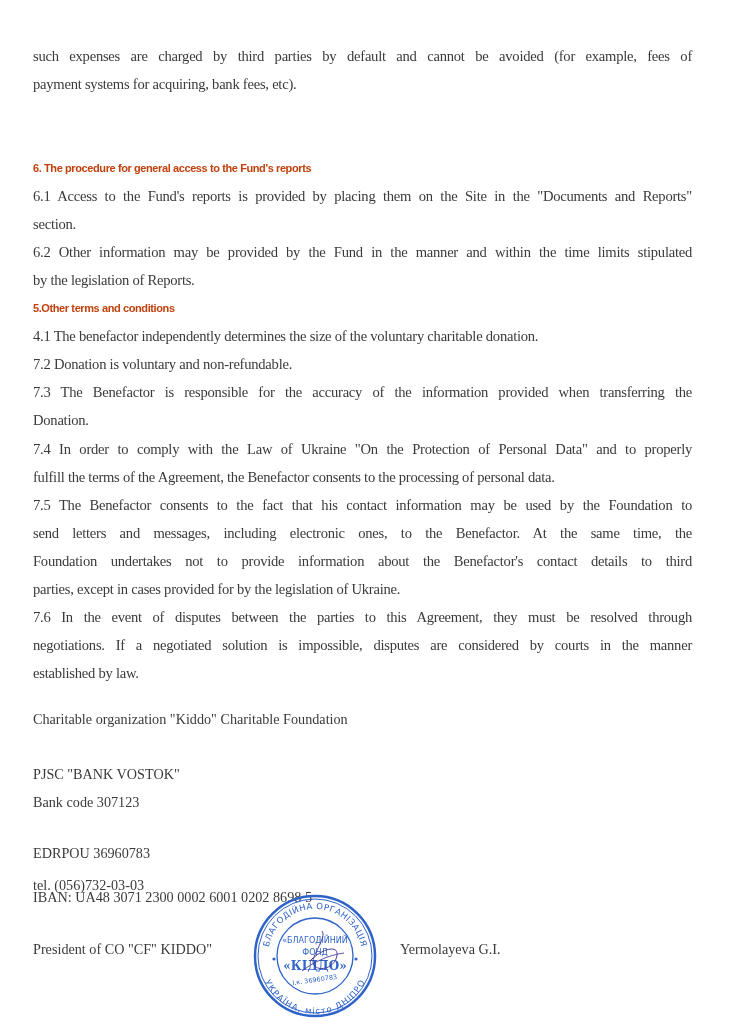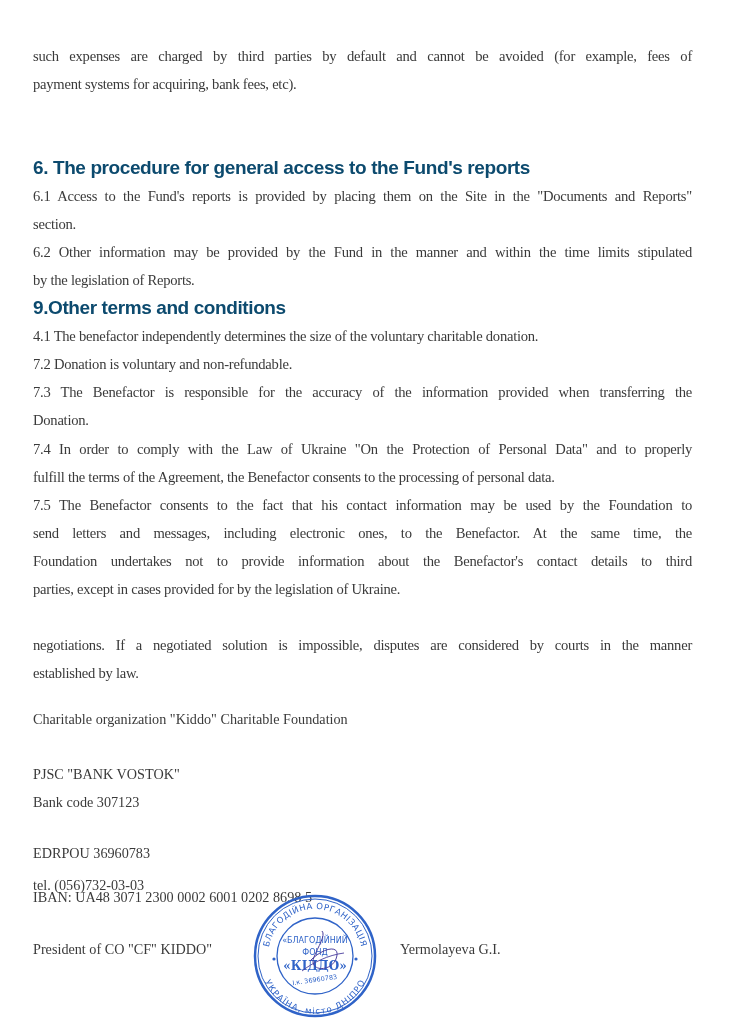--- a/index.html
+++ b/index.html
@@ -3,49 +3,50 @@
   <meta charset="utf-8">
   <style>
     html, body { margin: 0; padding: 0; background: #ffffff; }
     body { width: 737px; height: 1024px; position: relative; overflow: hidden;
       font-family: "Liberation Serif", "DejaVu Serif", serif; color: #3a3a3a; }
     .page { position: absolute; left: 0; top: 0; width: 737px; height: 1024px; }
     .line { position: absolute; left: 33px; width: 659px; font-size: 14.6px; line-height: 18px;
       white-space: nowrap; letter-spacing: -0.25px; }
     .justify { text-align: justify; text-align-last: justify; }
     .heading { font-family: "Liberation Sans", "DejaVu Sans", sans-serif; font-weight: bold;
-      font-size: 19px; color: #0c4a6e; letter-spacing: -0.4px; }
+      font-size: 11px; color: #c2410c; letter-spacing: -0.4px; }
     .contact { position: absolute; left: 33px; font-size: 14.2px; line-height: 18px; white-space: nowrap; color: #3a3a3a; }
     .stamp { position: absolute; left: 252px; top: 893px; width: 126px; height: 126px; }
   </style>
 </head>
 <body>
 
 <div class="page">
 
   <div class="line" style="top:75px">payment systems for acquiring, bank fees, etc).</div>
   <div class="line justify" style="top:47px">such expenses are charged by third parties by default and cannot be avoided (for example, fees of</div>
 
   <div class="line heading" style="top:159px">6. The procedure for general access to the Fund's reports</div>
   <div class="line justify" style="top:187px">6.1 Access to the Fund's reports is provided by placing them on the Site in the "Documents and Reports"</div>
   <div class="line" style="top:215px">section.</div>
   <div class="line justify" style="top:243px">6.2 Other information may be provided by the Fund in the manner and within the time limits stipulated</div>
   <div class="line" style="top:271px">by the legislation of Reports.</div>
 
-  <div class="line heading" style="top:299px">9.Other terms and conditions</div>
+  <div class="line heading" style="top:299px">5.Other terms and conditions</div>
   <div class="line" style="top:327px">4.1 The benefactor independently determines the size of the voluntary charitable donation.</div>
   <div class="line" style="top:355px">7.2 Donation is voluntary and non-refundable.</div>
   <div class="line justify" style="top:383px">7.3 The Benefactor is responsible for the accuracy of the information provided when transferring the</div>
   <div class="line" style="top:411px">Donation.</div>
   <div class="line justify" style="top:440px">7.4 In order to comply with the Law of Ukraine "On the Protection of Personal Data" and to properly</div>
   <div class="line" style="top:468px">fulfill the terms of the Agreement, the Benefactor consents to the processing of personal data.</div>
   <div class="line justify" style="top:496px">7.5 The Benefactor consents to the fact that his contact information may be used by the Foundation to</div>
   <div class="line justify" style="top:524px">send letters and messages, including electronic ones, to the Benefactor. At the same time, the</div>
   <div class="line" style="top:580px">parties, except in cases provided for by the legislation of Ukraine.</div>
   <div class="line justify" style="top:552px">Foundation undertakes not to provide information about the Benefactor's contact details to third</div>
+  <div class="line justify" style="top:608px">7.6 In the event of disputes between the parties to this Agreement, they must be resolved through</div>
   <div class="line justify" style="top:636px">negotiations. If a negotiated solution is impossible, disputes are considered by courts in the manner</div>
   <div class="line" style="top:664px">established by law.</div>
 
   <div class="contact" style="top:710px">Charitable organization "Kiddo" Charitable Foundation</div>
   <div class="contact" style="top:765px">PJSC "BANK VOSTOK"</div>
   <div class="contact" style="top:793px">Bank code 307123</div>
   <div class="contact" style="top:844px">EDRPOU 36960783</div>
   <div class="contact" style="top:888px">IBAN: UA48 3071 2300 0002 6001 0202 8698 5</div>
   <div class="contact" style="top:876px">tel. (056)732-03-03</div>
 

